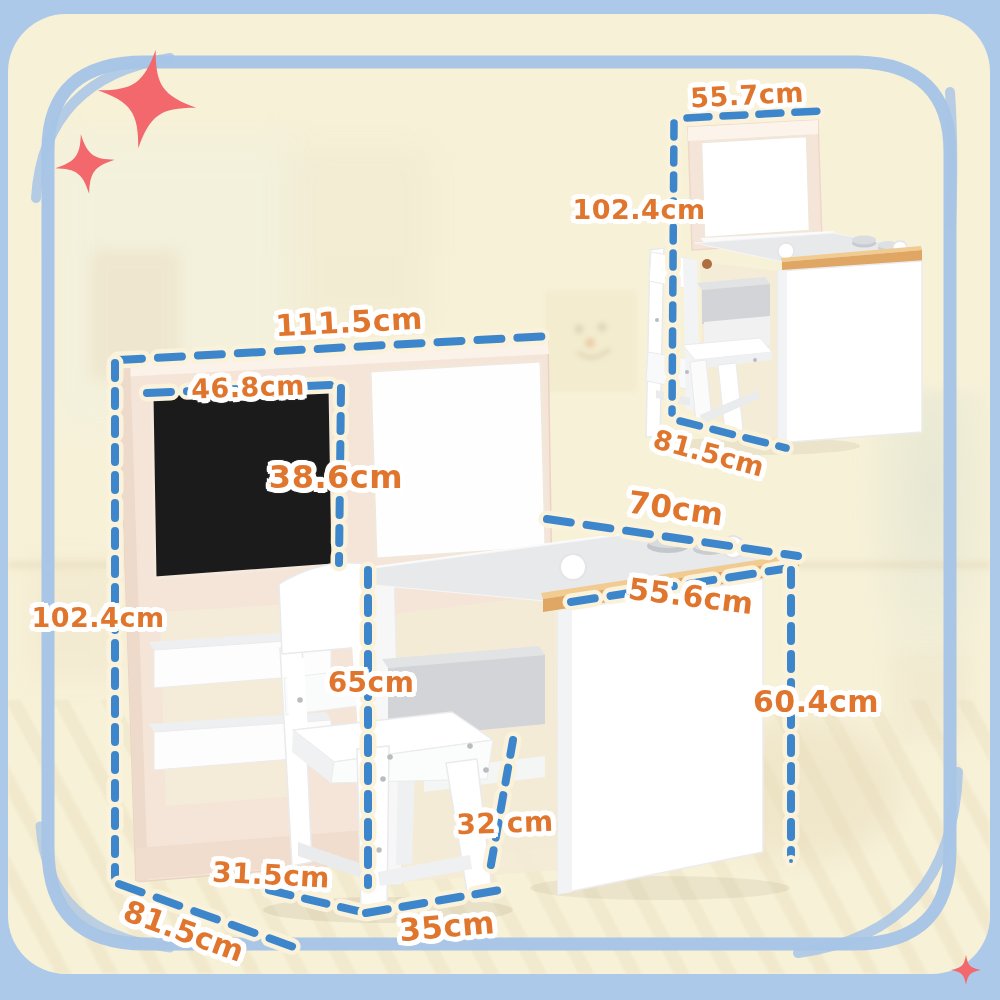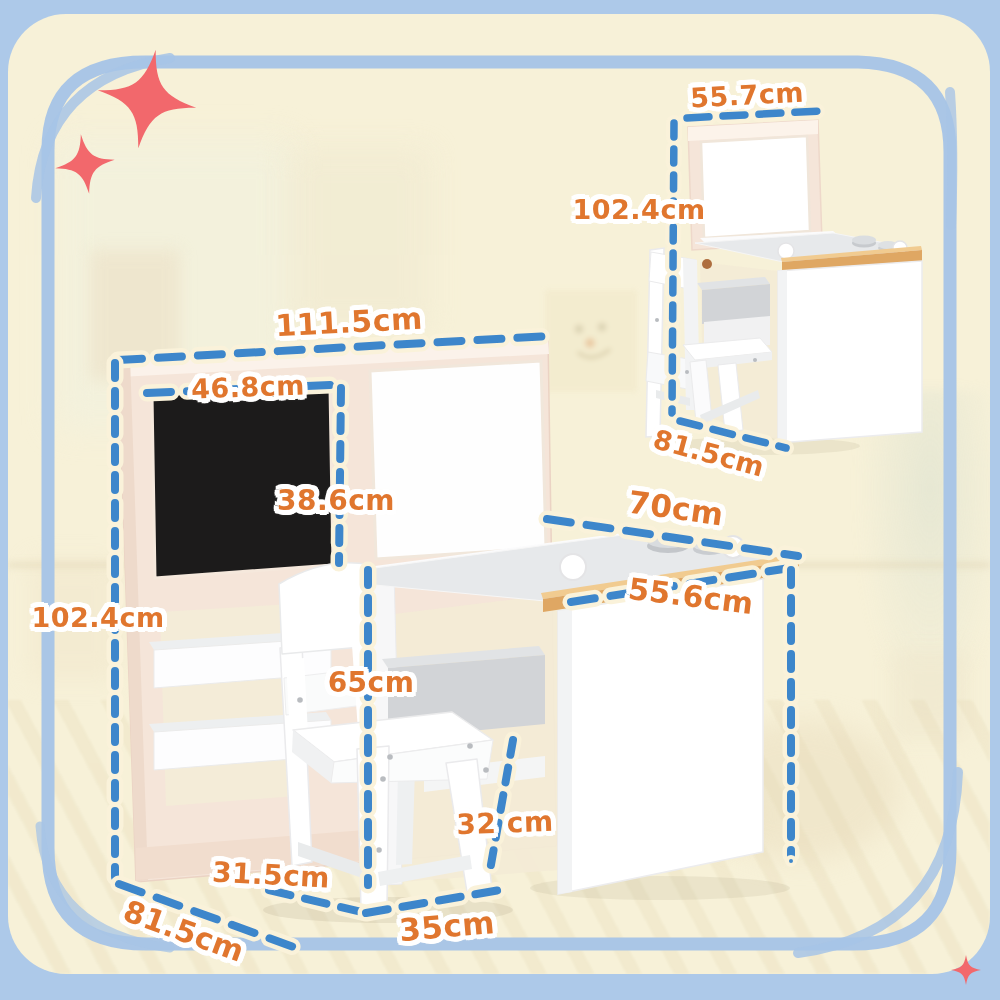--- a/index.html
+++ b/index.html
@@ -265,25 +265,26 @@
 
     <g fill="#f2686c">
       <path transform="translate(147,99) rotate(10)" d="M0,-50 C6,-15 15,-6 50,0 C15,6 6,15 0,50 C-6,15 -15,6 -50,0 C-15,-6 -6,-15 0,-50 Z"></path>
       <path transform="translate(85,164) rotate(-8) scale(0.6)" d="M0,-50 C6,-15 15,-6 50,0 C15,6 6,15 0,50 C-6,15 -15,6 -50,0 C-15,-6 -6,-15 0,-50 Z"></path>
       <path transform="translate(966,970) scale(0.3)" d="M0,-50 C6,-15 15,-6 50,0 C15,6 6,15 0,50 C-6,15 -15,6 -50,0 C-15,-6 -6,-15 0,-50 Z"></path>
     </g>
   </svg>
 
   <div class="dim" style="left:349px;top:322px;--r:-3deg;font-size:30px">111.5cm</div>
   <div class="dim" style="left:248px;top:387px;--r:-2deg;font-size:27px">46.8cm</div>
-  <div class="dim" style="left:336px;top:500px;font-size:28px">38.6cm</div>
+  <div class="dim" style="left:336px;top:477px;font-size:32px">38.6cm</div>
   <div class="dim" style="left:98px;top:617px;font-size:27px">102.4cm</div>
   <div class="dim" style="left:371px;top:682px;font-size:28px">65cm</div>
   <div class="dim" style="left:676px;top:508px;--r:8deg;font-size:31px">70cm</div>
   <div class="dim" style="left:691px;top:596px;--r:7deg;font-size:30px">55.6cm</div>
+  <div class="dim" style="left:816px;top:701px;font-size:30px">60.4cm</div>
   <div class="dim" style="left:505px;top:823px;--r:-2deg;font-size:28px">32 cm</div>
   <div class="dim" style="left:271px;top:875px;--r:3deg;font-size:28px">31.5cm</div>
   <div class="dim" style="left:184px;top:931px;--r:20deg;font-size:30px">81.5cm</div>
   <div class="dim" style="left:447px;top:926px;--r:-5deg;font-size:31px">35cm</div>
   <div class="dim" style="left:747px;top:95px;--r:-3deg;font-size:27px">55.7cm</div>
   <div class="dim" style="left:639px;top:209px;font-size:27px">102.4cm</div>
   <div class="dim" style="left:709px;top:453px;--r:15deg;font-size:27px">81.5cm</div>
 
 </div>
 

